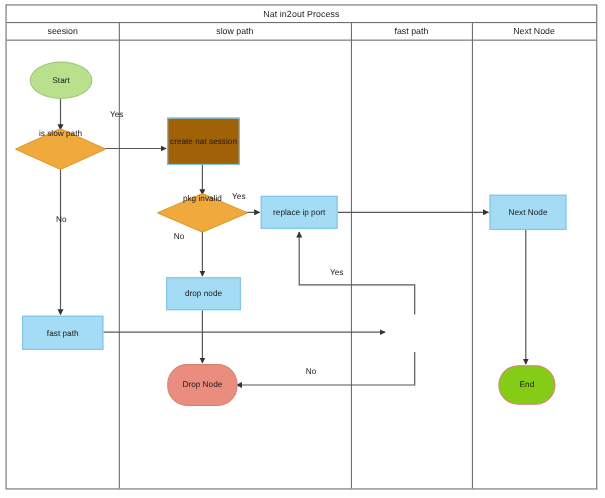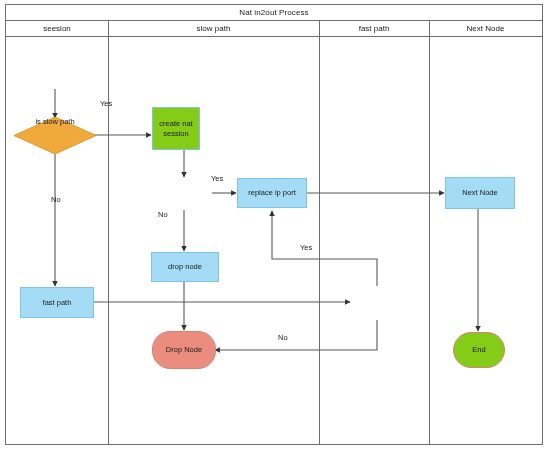--- a/index.html
+++ b/index.html
@@ -178,36 +178,45 @@
         <path d="M 371 281 L 371 254 L 266 254 L 266 206"></path>
 
         <path d="M 371 315 L 371 345 L 209 345"></path>
 
         <path d="M 301 188 L 438 188"></path>
 
         <path d="M 472 203 L 472 326"></path>
       </g>
     </svg>
 
+    <div class="node node-terminal-start" style="left:21px; top:51px; width:57px; height:34px; background:#b9e08c;">
+      <span>Start</span>
+    </div>
 
     <div class="node-decision-wrap" style="left:8px; top:112px; width:82px; height:37px;">
       <svg class="node-decision-shape" viewBox="0 0 82 37" preserveAspectRatio="none">
         <polygon points="41,0 82,18.5 41,37 0,18.5" fill="#f0a93c" stroke="#e09a2c" stroke-width="1"></polygon>
       </svg>
       <span class="node-decision-label">is slow path</span>
     </div>
 
     <div class="node node-process" style="left:14px; top:282px; width:74px; height:31px; background:#a5dcf5;">
       <span>fast path</span>
     </div>
 
-    <div class="node node-process" style="left:146px; top:102px; width:48px; height:43px; background:#84cc16;">
+    <div class="node node-process" style="left:146px; top:102px; width:66px; height:43px; background:#a16207;">
       <span>create nat session</span>
     </div>
 
+    <div class="node-decision-wrap" style="left:137px; top:171px; width:82px; height:35px;">
+      <svg class="node-decision-shape" viewBox="0 0 82 35" preserveAspectRatio="none">
+        <polygon points="41,0 82,17.5 41,35 0,17.5" fill="#f0a93c" stroke="#e09a2c" stroke-width="1"></polygon>
+      </svg>
+      <span class="node-decision-label">pkg invalid</span>
+    </div>
 
     <div class="node node-process" style="left:145px; top:247px; width:68px; height:30px; background:#a5dcf5;">
       <span>drop node</span>
     </div>
 
     <div class="node node-process" style="left:231px; top:173px; width:70px; height:30px; background:#a5dcf5;">
       <span>replace ip port</span>
     </div>
 
     <div class="node node-terminal-end" style="left:146px; top:326px; width:64px; height:38px; background:#ea8d7f;">

